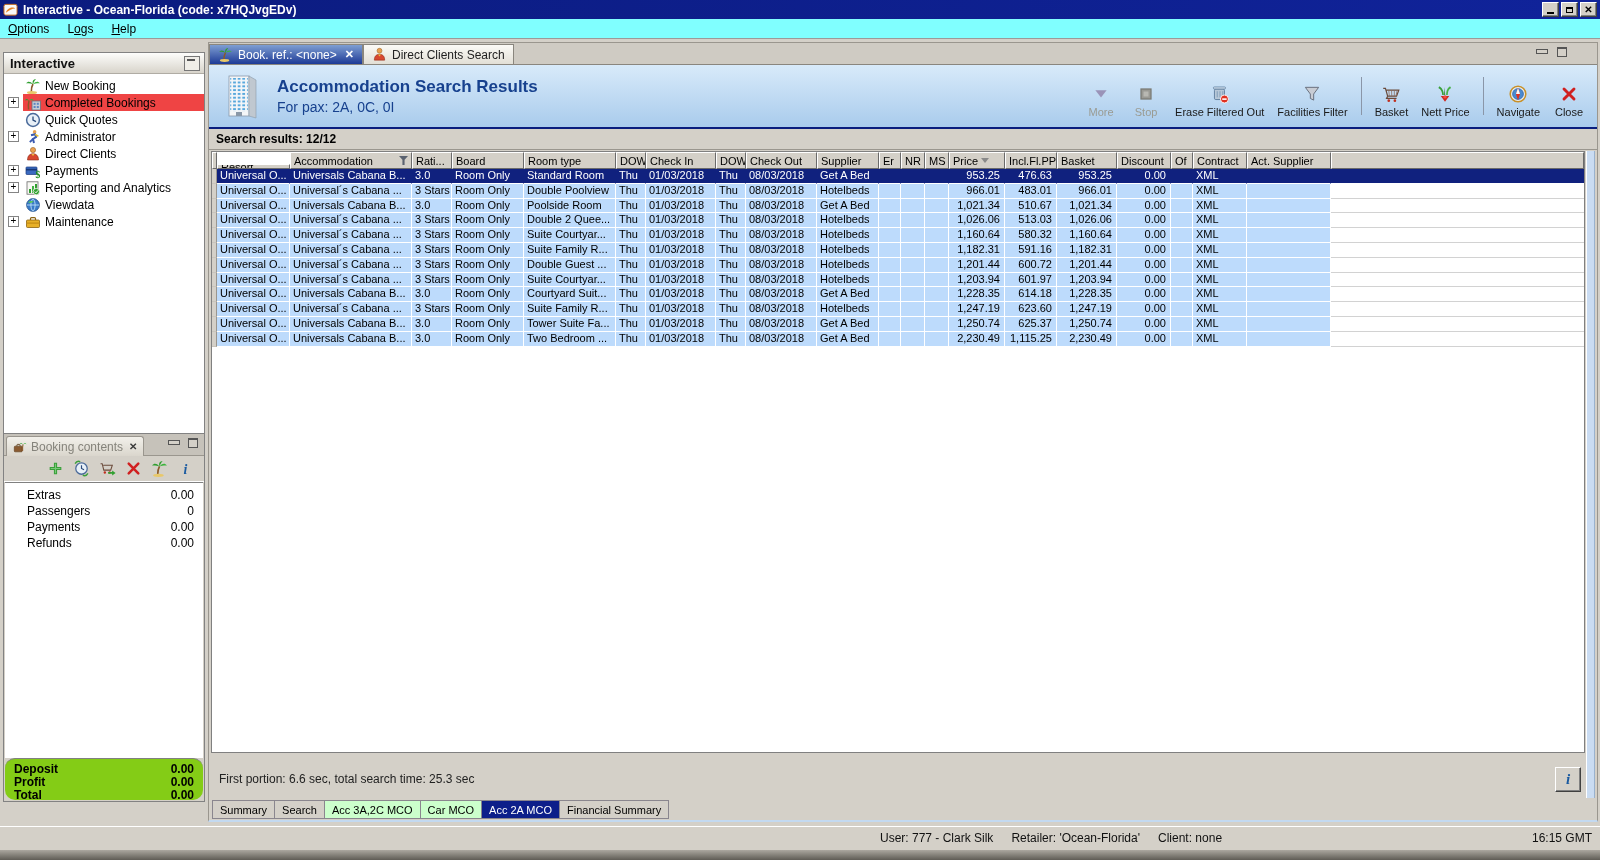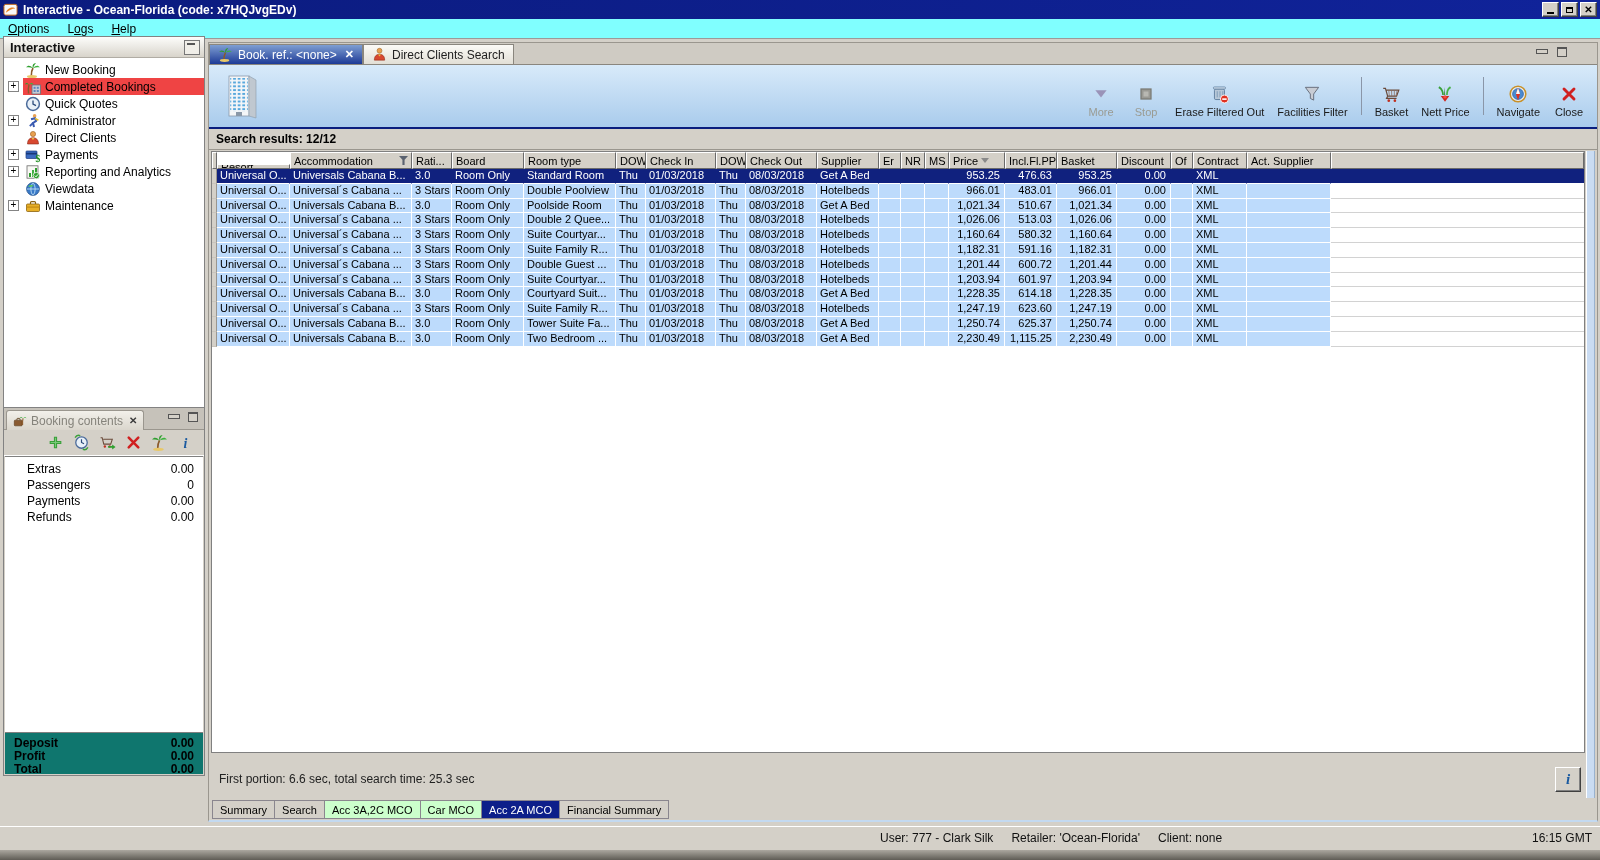--- a/index.html
+++ b/index.html
@@ -23,59 +23,59 @@
   .g-min{width:7px;height:2px;background:#000;margin-top:7px;}
   .g-res{width:7px;height:6px;border:1px solid #000;border-top:2px solid #000;box-sizing:border-box;}
   .g-x{font-size:10px;font-weight:bold;line-height:10px;}
 
   .menubar{position:absolute;left:0;top:19px;width:1600px;height:20px;background:#80FFFF;
     border-bottom:1px solid #9A9A9A;display:flex;align-items:center;gap:18px;
     padding-left:8px;box-sizing:border-box;font-size:12px;color:#000;}
   .mi u{text-underline-offset:1px;}
 
   
-  .tree-panel{position:absolute;left:3px;top:36px;width:202px;height:383px;background:#fff;
+  .tree-panel{position:absolute;left:3px;top:52px;width:202px;height:383px;background:#fff;
     border:1px solid #828282;box-sizing:border-box;}
   .tree-header{height:20px;background:linear-gradient(180deg,#FDFDFB,#D8D4CB);
     border-bottom:1px solid #B0ACA4;display:flex;align-items:center;padding:0 4px 0 6px;}
   .tree-header .t{font-weight:bold;font-size:13px;color:#111;flex:1;}
   .panel-min-btn{width:14px;height:13px;border:1px solid #777;background:#F0EEE8;position:relative;}
   .panel-min-btn::after{content:"";position:absolute;left:2px;top:2px;width:8px;height:2px;background:#555;}
   .tree{padding-top:3px;}
   .titem{height:17px;display:flex;align-items:center;}
   .expcol{width:19px;display:flex;justify-content:center;flex:none;}
   .expander{width:11px;height:11px;box-sizing:border-box;border:1px solid #848484;background:#fff;
     font-size:10px;line-height:8px;text-align:center;color:#000;}
   .hl{display:flex;align-items:center;flex:1;height:17px;gap:4px;padding-left:2px;min-width:0;}
   .titem.sel .hl{background:#ef4444;}
   .ticon{width:16px;height:16px;flex:none;}
   .tlabel{font-size:12px;color:#000;white-space:nowrap;}
 
   
-  .bc-panel{position:absolute;left:3px;top:407px;width:202px;height:369px;background:#D4D0C8;
+  .bc-panel{position:absolute;left:3px;top:433px;width:202px;height:369px;background:#D4D0C8;
     border:1px solid #828282;box-sizing:border-box;}
   .bc-tabbar{height:22px;display:flex;background:#C6C2BA;border-bottom:1px solid #9A968E;padding-top:2px;box-sizing:border-box;}
   .bc-tab{display:flex;align-items:center;gap:4px;background:linear-gradient(#F2F0EA,#DAD6CD);
     border:1px solid #9A968E;border-bottom:none;border-radius:3px 3px 0 0;height:19px;
     padding:0 6px;margin-left:2px;}
   .bc-tab .ticon{width:14px;height:14px;}
   .bc-tab-label{color:#85837B;font-size:12px;white-space:nowrap;}
   .bc-tab-close{color:#3A3A3A;font-weight:bold;font-size:10px;margin-left:2px;}
   .bc-winbtns{margin-left:auto;display:flex;gap:8px;padding:1px 6px 0 0;}
   .gmin{width:10px;height:3px;border:1px solid #555;background:#D4D0C8;margin-top:3px;}
   .gmax{width:10px;height:10px;border:1px solid #555;border-top:2px solid #555;background:#D4D0C8;box-sizing:border-box;margin-top:1px;}
   .bc-toolbar{height:25px;display:flex;align-items:center;justify-content:flex-end;gap:9px;
     padding-right:10px;border-bottom:1px solid #FFF;}
   .bbtn{width:17px;height:17px;}
   .bc-list{position:absolute;left:1px;right:1px;top:48px;bottom:43px;background:#fff;
     border-top:1px solid #808080;padding-top:4px;box-sizing:border-box;}
   .bc-row{height:16px;display:flex;align-items:center;padding:0 9px 0 22px;font-size:12px;color:#000;}
   .bc-row .v{margin-left:auto;}
-  .bc-summary{position:absolute;left:1px;right:1px;bottom:1px;height:42px;background:#0f766e;
-    border-top:1px solid #808080;padding:3px 9px 0 9px;box-sizing:border-box;}
+  .bc-summary{position:absolute;left:1px;right:1px;bottom:1px;height:42px;background:#84cc16;
+    border-top:1px solid #808080;padding:3px 9px 0 9px;box-sizing:border-box;border-radius:10px;}
   .bc-srow{display:flex;align-items:center;font-weight:bold;font-size:12px;height:13px;color:#000;}
   .bc-srow .v{margin-left:auto;}
 
   
   .main-panel{position:absolute;left:208px;top:42px;width:1390px;height:780px;background:#D4D0C8;
     border:1px solid #9A968E;border-bottom:2px solid #C3D9F0;box-sizing:border-box;}
   .tabstrip{height:21px;display:flex;align-items:flex-end;background:#CFCBC3;border-bottom:1px solid #8A867E;}
   .mtab{height:20px;display:flex;align-items:center;gap:5px;padding:0 8px;
     border:1px solid #8A867E;border-bottom:none;font-size:12px;box-sizing:border-box;white-space:nowrap;}
   .mtab.active{background:linear-gradient(180deg,#7E9ED2,#1D3A96);color:#fff;}
@@ -470,20 +470,24 @@
             <pattern id="win" width="4.6" height="3.8" patternUnits="userSpaceOnUse">
               <rect x="0.9" y="0.9" width="2.8" height="2" fill="#58A8DC"></rect>
             </pattern>
           </defs>
           <rect x="6" y="3" width="20" height="40" fill="#F4F6F8" stroke="#8A9AAA" stroke-width="0.8"></rect>
           <polygon points="26,3 33,7 33,45 26,43" fill="#C0C8D0" stroke="#8A9AAA" stroke-width="0.6"></polygon>
           <rect x="7.2" y="5" width="17.6" height="34" fill="url(#win)"></rect>
           <rect x="13" y="39" width="6" height="4" fill="#8A98A8"></rect>
         </svg>
       </span>
+    <span class="htitles">
+      <div class="t1">Accommodation Search Results</div>
+      <div class="t2">For pax: 2A, 0C, 0I</div>
+    </span>
     <span class="mtoolbar" id="mtoolbar">
         <span class="tbtn disabled">
           <span class="ic">
             <svg viewBox="0 0 16 16">
               <path d="M3.5 5 L12.5 5 L8 10.8 Z" fill="#9A93B8"></path>
             </svg>
           </span>
           <span class="lb">More</span>
         </span>
         <span class="tbtn disabled">

